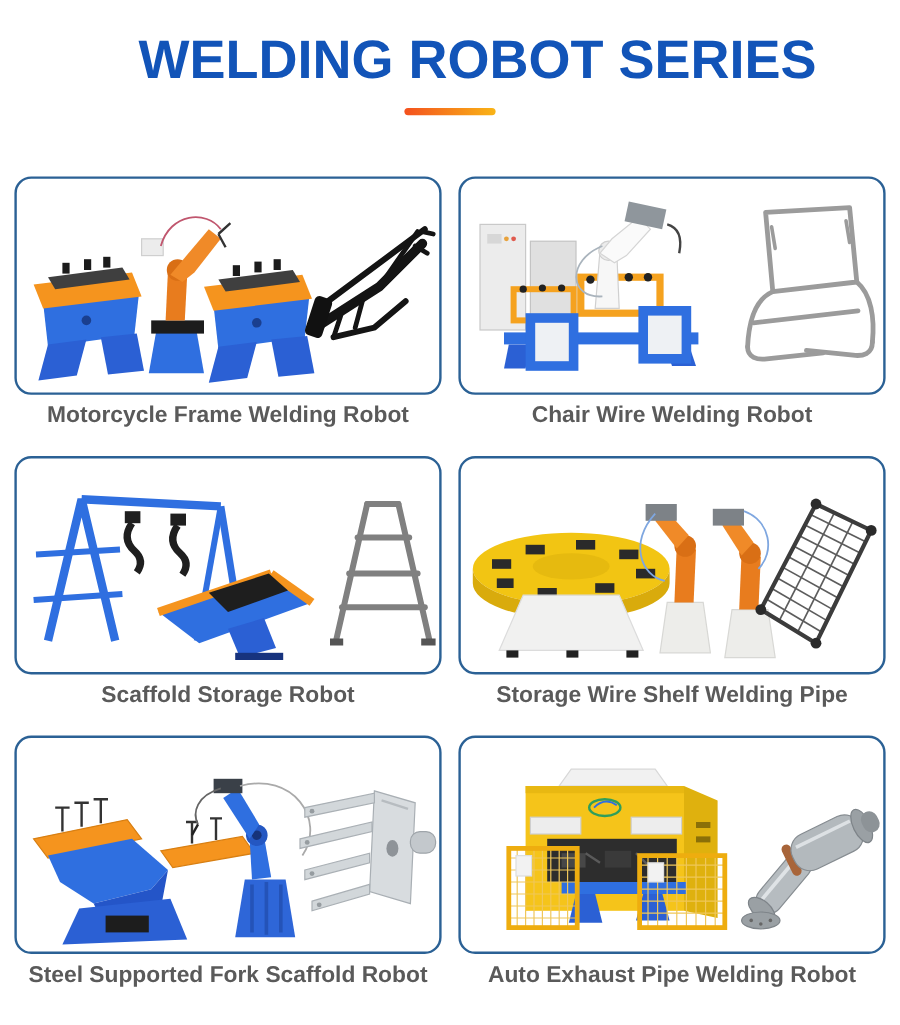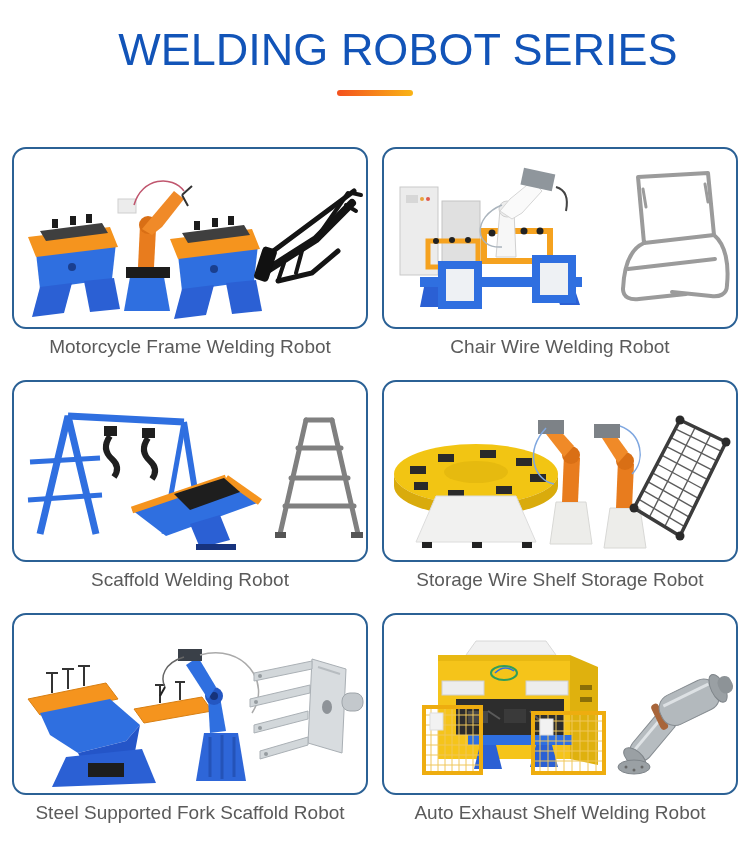--- a/index.html
+++ b/index.html
@@ -1,31 +1,31 @@
 <!DOCTYPE html>
 <html><head>
 <meta charset="utf-8">
 <style>
   * { margin:0; padding:0; box-sizing:border-box; }
   html,body { background:#ffffff; }
   body { font-family:"Liberation Sans", sans-serif; }
   .page { width:750px; height:854px; background:#fff; overflow:hidden; position:relative; }
 
   .header { padding-top:26px; text-align:center; }
-  .title { font-size:45px; font-weight:normal; color:#1254b8; line-height:1.05; letter-spacing:0px;padding-left:46px; }
+  .title { font-size:45px; font-weight:bold; color:#1254b8; line-height:1.05; letter-spacing:0px;padding-left:46px; }
   .divider { width:76px; height:6px; margin:17px auto 0; border-radius:3px;
              background:linear-gradient(90deg,#f4511e 0%,#f9b416 100%); }
 
   .grid { margin-top:51px; padding:0 12px; display:grid;
           grid-template-columns:356px 356px; column-gap:14px; }
   .product { margin:0 0 22px 0; }
   .card { width:356px; height:182px; border:2px solid #2b6195; border-radius:14px;
           background:#fff; overflow:hidden; }
   .card svg { display:block; }
-  .caption { margin-top:6px; text-align:center; font-size:19px; font-weight:normal;
+  .caption { margin-top:6px; text-align:center; font-size:19px; font-weight:bold;
              color:#5a5a5a; line-height:23px; white-space:nowrap; }
 </style>
 </head>
 <body>
 
 <div class="page">
 
   <div class="header">
     <h1 class="title">WELDING ROBOT SERIES</h1>
     <div class="divider"></div>
@@ -141,21 +141,21 @@
             <path d="M266,152 L292,38"></path>
             <path d="M344,152 L318,38"></path>
             <path d="M292,38 L318,38"></path>
             <path d="M284,66 L327,66"></path>
             <path d="M277,96 L334,96"></path>
             <path d="M271,124 L340,124"></path>
           </g>
           <path d="M261,153 l11,0 M337,153 l12,0" stroke="#555" stroke-width="6"></path>
         </svg>
       </div>
-      <figcaption class="caption">Scaffold Welding Robot</figcaption>
+      <figcaption class="caption">Scaffold Storage Robot</figcaption>
     </figure>
 
     <figure class="product">
       <div class="card">
         <svg width="352" height="178" viewBox="0 0 352 178">
           <ellipse cx="92" cy="92" rx="82" ry="30" fill="#f2c513"></ellipse>
           <path d="M10,92 a82,30 0 0 0 164,0 l0,12 a82,30 0 0 1 -164,0 Z" fill="#d9ab0c"></path>
           <ellipse cx="92" cy="90" rx="32" ry="11" fill="#e6ba0f"></ellipse>
           <g fill="#2a2a2a">
             <rect x="26" y="84" width="16" height="8"></rect>
@@ -200,21 +200,21 @@
             <path d="M311.3,45.3 L265.3,135.3"></path>
               <path d="M326.7,52.7 L280.7,144.7"></path>
           </g>
           <polygon points="296,38 342,60 296,154 250,126" fill="none" stroke="#3c3c3c" stroke-width="3.5"></polygon>
           <circle cx="296" cy="38" r="4.5" fill="#2a2a2a"></circle>
             <circle cx="342" cy="60" r="4.5" fill="#2a2a2a"></circle>
           <circle cx="296" cy="154" r="4.5" fill="#2a2a2a"></circle>
             <circle cx="250" cy="126" r="4.5" fill="#2a2a2a"></circle>
         </svg>
       </div>
-      <figcaption class="caption">Storage Wire Shelf Storage Robot</figcaption>
+      <figcaption class="caption">Storage Wire Shelf Welding Pipe</figcaption>
     </figure>
 
     <figure class="product">
       <div class="card">
         <svg width="352" height="178" viewBox="0 0 352 178">
           <polygon points="14,84 92,68 104,84 26,100" fill="#f5941e" stroke="#d87f12"></polygon>
           <g stroke="#333" stroke-width="2" fill="none">
             <path d="M38,78 V58 M32,58 H44"></path>
               <path d="M54,74 V54 M48,54 H60"></path>
               <path d="M70,71 V51 M64,51 H76"></path>
@@ -302,17 +302,17 @@
             <circle cx="258" cy="152" r="1.5" fill="#666"></circle>
           <g transform="rotate(-26 308 86)">
             <rect x="268" y="72" width="8" height="28" rx="4" fill="#a8653a"></rect>
             <rect x="274" y="70" width="62" height="32" rx="14" fill="#b3b9bd" stroke="#868c91"></rect>
             <path d="M280,78 h50" stroke="#dde1e4" stroke-width="3"></path>
             <ellipse cx="337" cy="86" rx="7" ry="15" fill="#9aa0a4" stroke="#7e8489"></ellipse>
             <rect x="338" y="77" width="14" height="18" rx="7" fill="#8d9397"></rect>
           </g>
         </svg>
       </div>
-      <figcaption class="caption">Auto Exhaust Shelf Welding Robot</figcaption>
+      <figcaption class="caption">Auto Exhaust Pipe Welding Robot</figcaption>
     </figure>
 
   </div>
 </div>
 
 </body></html>

